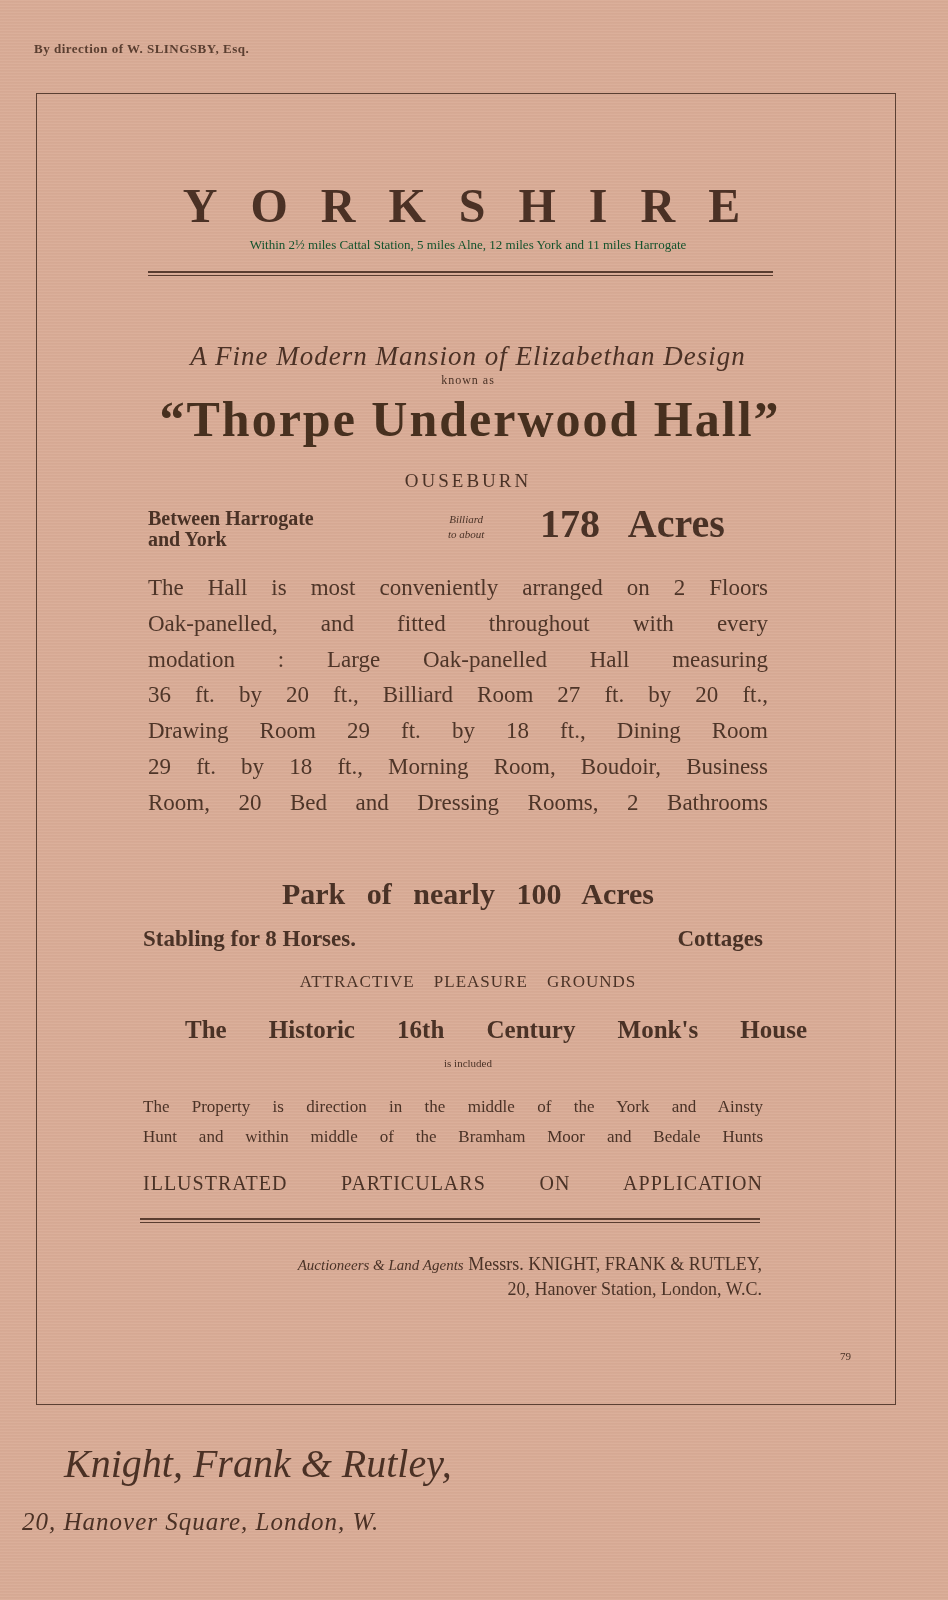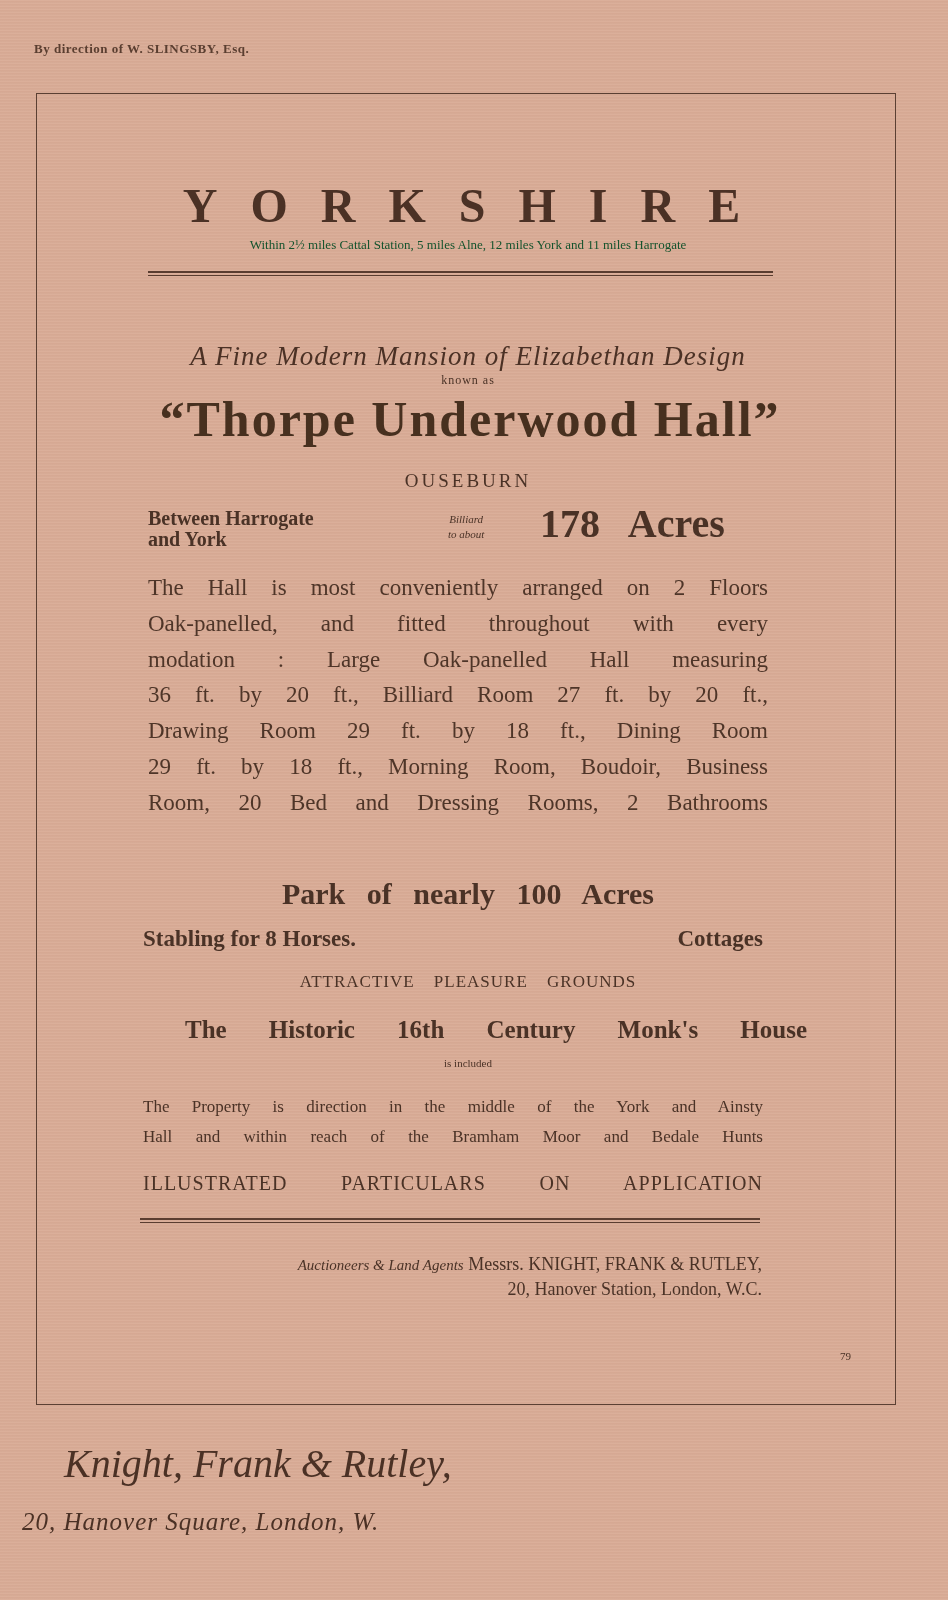--- a/index.html
+++ b/index.html
@@ -81,21 +81,21 @@
 <div class="abs inner stabling" style="width:620px; left:143px;">
   <span>Stabling for 8 Horses.</span>
   <span>Cottages</span>
 </div>
 <div class="abs inner pleasure">ATTRACTIVE PLEASURE GROUNDS</div>
 <div class="abs inner monk" style="width:622px; left:141px;margin-left:44px;">The Historic 16th Century Monk's House</div>
 <div class="abs inner included">is included</div>
 
 <div class="abs inner property" style="width:620px; left:143px;">
   <span>The Property is direction in the middle of the York and Ainsty</span>
-  <span>Hall and within reach of the Bramham Moor and Bedale Hunts</span>
+  <span>Hunt and within middle of the Bramham Moor and Bedale Hunts</span>
 </div>
 
 <div class="abs inner illustrated" style="width:620px; left:143px;">ILLUSTRATED PARTICULARS ON APPLICATION</div>
 <div class="abs inner rule" style="top:1218px; left:140px; width:620px;"></div>
 
 <div class="abs inner auctioneers" style="width:622px; left:140px;">
   <div><i>Auctioneers &amp; Land Agents</i><span> Messrs. KNIGHT, FRANK &amp; RUTLEY,</span></div>
   <div>20, Hanover Station, London, W.C.</div>
 </div>
 

